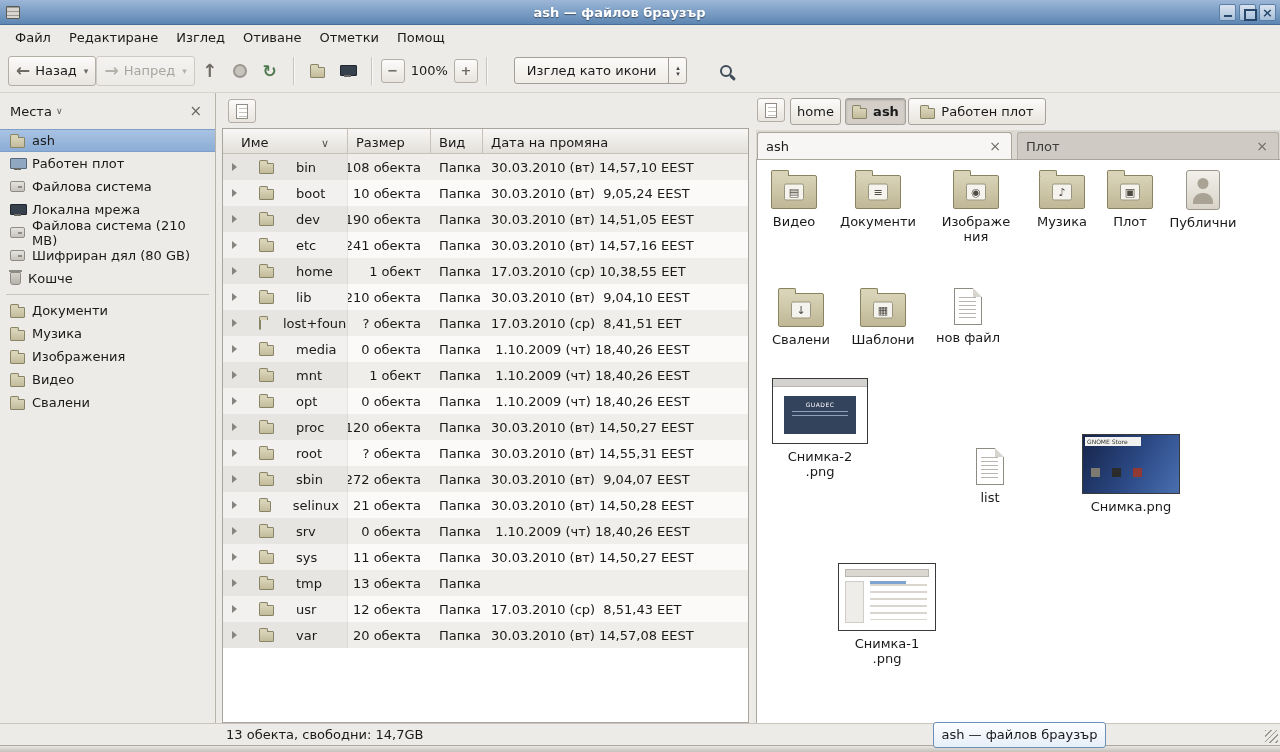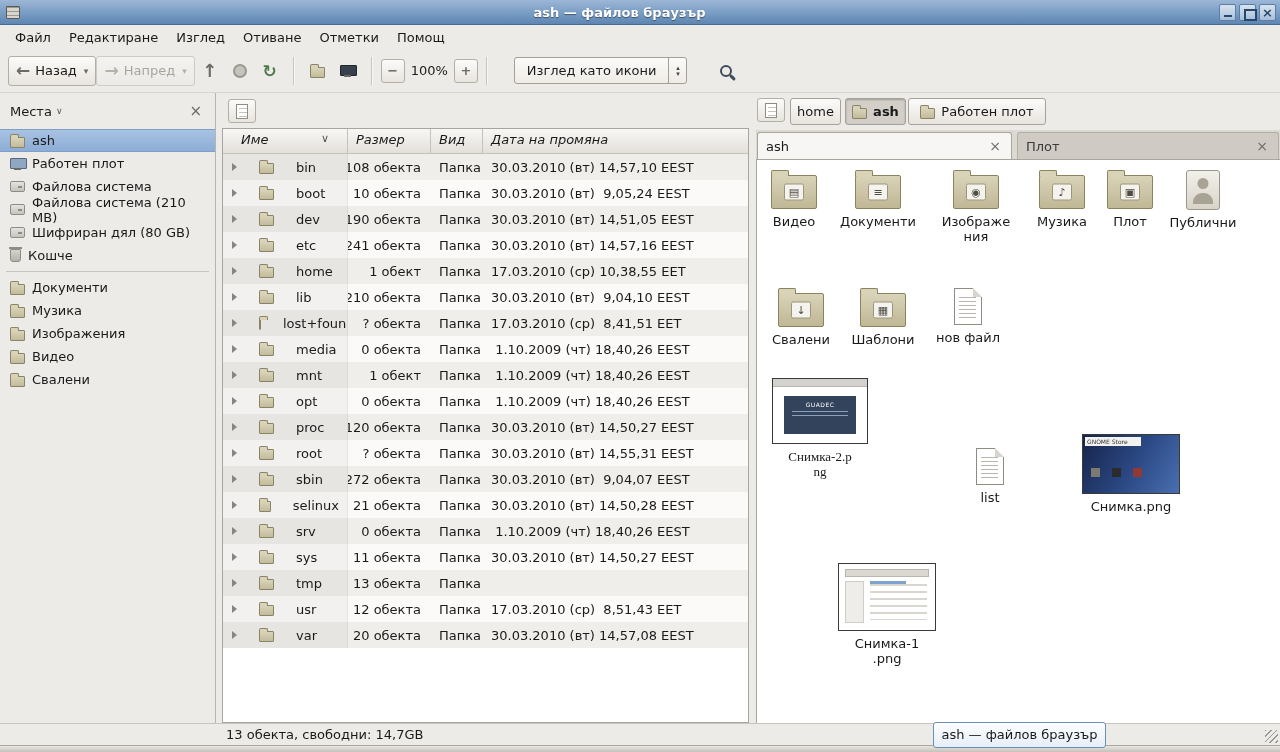--- a/index.html
+++ b/index.html
@@ -69,21 +69,21 @@
   .places-item { height:23px; display:flex; align-items:center; gap:7px; padding-left:10px; cursor:default; }
   .places-item.selected { background:linear-gradient(#A8C2E2,#8CADD6); border-top:1px solid #7E9FC8; border-bottom:1px solid #7E9FC8; }
   .places-sep { height:9px; position:relative; }
   .places-sep::after { content:""; position:absolute; left:6px; right:6px; top:4px; height:1px; background:#C9C5BE; }
 
   
   .mid-top { position:absolute; left:222px; top:93px; width:527px; height:35px; background:#EDEBE7; }
   .mini-btn { position:absolute; left:6px; top:6px; width:28px; height:24px; border:1px solid #B3AFA7; border-radius:3px; background:linear-gradient(#FCFBFA,#E8E4DE); display:flex; align-items:center; justify-content:center; }
   .mid-list { position:absolute; left:222px; top:128px; width:527px; height:595px; background:#fff; border:1px solid #A9A59D; overflow:hidden; }
   .tree-head { display:flex; height:25px; }
-  .col { border-right:1px solid #C6C2BA; border-bottom:1px solid #C6C2BA; background:linear-gradient(#F8F7F5,#E3E0DA); padding:3px 8px; display:flex; align-items:flex-start; cursor:default; white-space:nowrap; overflow:hidden;font-style:italic; }
+  .col { border-right:1px solid #C6C2BA; border-bottom:1px solid #C6C2BA; background:linear-gradient(#F8F7F5,#E3E0DA); padding:3px 8px; display:flex; align-items:flex-end; cursor:default; white-space:nowrap; overflow:hidden; }
   .col .sort { margin-left:auto; padding-right:10px; color:#55524C; font-size:11px; }
   .col:first-child { padding-left:18px; }
   .col:last-child { flex:1; border-right:none; }
   .trow { display:flex; height:26px; align-items:stretch; }
   .trow.odd { background:#F0EEEA; }
   .trow.even { background:#FBFAF9; }
   .cell { display:flex; align-items:center; padding:0 8px; white-space:nowrap; overflow:hidden; }
   .cell.cname { width:125px; padding-left:6px; gap:22px; background:rgba(0,0,0,0.035); border-right:1px solid rgba(0,0,0,0.05); }
   .cell.csize { width:83px; justify-content:flex-end; padding-right:10px; }
   .cell.ctype { width:52px; }
@@ -215,20 +215,24 @@
         </div>
         <div class="places-item">
           <span class="i-desktop"></span>
           <span>Работен плот</span>
         </div>
         <div class="places-item">
           <span class="i-drive"></span>
           <span>Файлова система</span>
         </div>
         <div class="places-item">
+          <span class="i-monitor"></span>
+          <span>Локална мрежа</span>
+        </div>
+        <div class="places-item">
           <span class="i-drive"></span>
           <span>Файлова система (210 MB)</span>
         </div>
         <div class="places-item">
           <span class="i-drive"></span>
           <span>Шифриран дял (80 GB)</span>
         </div>
         <div class="places-item">
           <span class="i-trash"></span>
           <span>Кошче</span>
@@ -554,21 +558,21 @@
       </div>
       <div class="icon-item" style="left: 13px; top: 218px; width: 100px;">
         <div class="thumb webpage" style="width: 96px; height: 66px;">
           <div class="th-bar"></div>
           <div class="th-navy">
             <span class="th-txt">GUADEC</span>
             <i></i>
             <i></i>
           </div>
         </div>
-        <div class="icon-label" style="width: 68px; font-family: Liberation Serif, serif;">Снимка-2.png</div>
+        <div class="icon-label" style="width: 68px;">Снимка-2.png</div>
       </div>
       <div class="icon-item" style="left: 203px; top: 288px; width: 60px;">
         <div class="file-lg"></div>
         <div class="icon-label">list</div>
       </div>
       <div class="icon-item" style="left: 322px; top: 274px; width: 104px;">
         <div class="thumb store" style="width: 98px; height: 60px;">
           <div class="th-band">GNOME Store</div>
           <div class="th-sq s1"></div>
           <div class="th-sq s2"></div>

